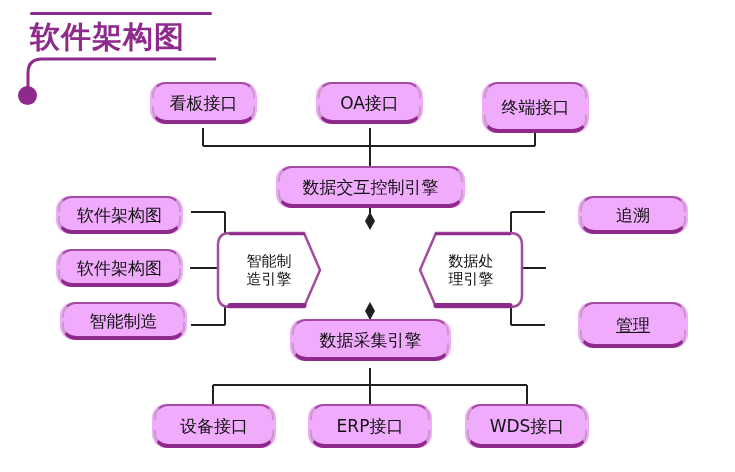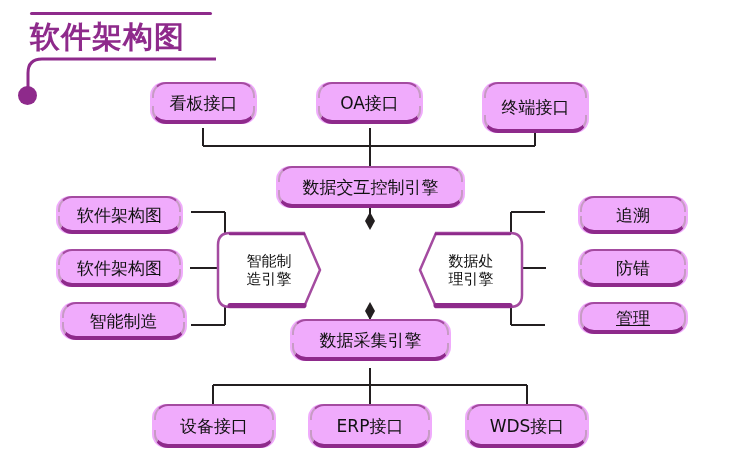--- a/index.html
+++ b/index.html
@@ -209,24 +209,21 @@
   <div class="node pill" style="left:56px; top:249px; width:127px; height:38px;">
     <span class="node-label">软件架构图</span>
   </div>
   <div class="node pill" style="left:60px; top:302px; width:127px; height:38px;">
     <span class="node-label">智能制造</span>
   </div>
 
   <div class="node pill" style="left:578px; top:196px; width:110px; height:38px;">
     <span class="node-label">追溯</span>
   </div>
-  <div class="node pill" style="left:578px; top:249px; width:110px; height:38px;">
-    <span class="node-label">防错</span>
-  </div>
-  <div class="node pill" style="left:578px; top:302px; width:110px; height:32px;text-decoration:underline;">
+  <div class="node pill" style="left:578px; top:302px; width:110px; height:46px;text-decoration:underline;">
     <span class="node-label">管理</span>
   </div>
 
   <div class="hexnode" style="left:216px; top:231px; width:106px; height:78px;">
     <svg viewBox="0 0 106 78" preserveAspectRatio="none">
       <path d="M 14 2 L 88 2 L 104 39 L 88 76 L 14 76 Q 2 76 2 64 L 2 14 Q 2 2 14 2 Z" fill="#ffffff" stroke="#A44BA0" stroke-width="2.5"></path>
       <path d="M 14 74.5 L 88 74.5" stroke="#8E2A8B" stroke-width="5" fill="none" stroke-linecap="round"></path>
       <path d="M 14 3 L 88 3" stroke="#8E2A8B" stroke-width="2.5" fill="none" stroke-linecap="round"></path>
     </svg>
     <span class="node-label small" style="display:block;">

